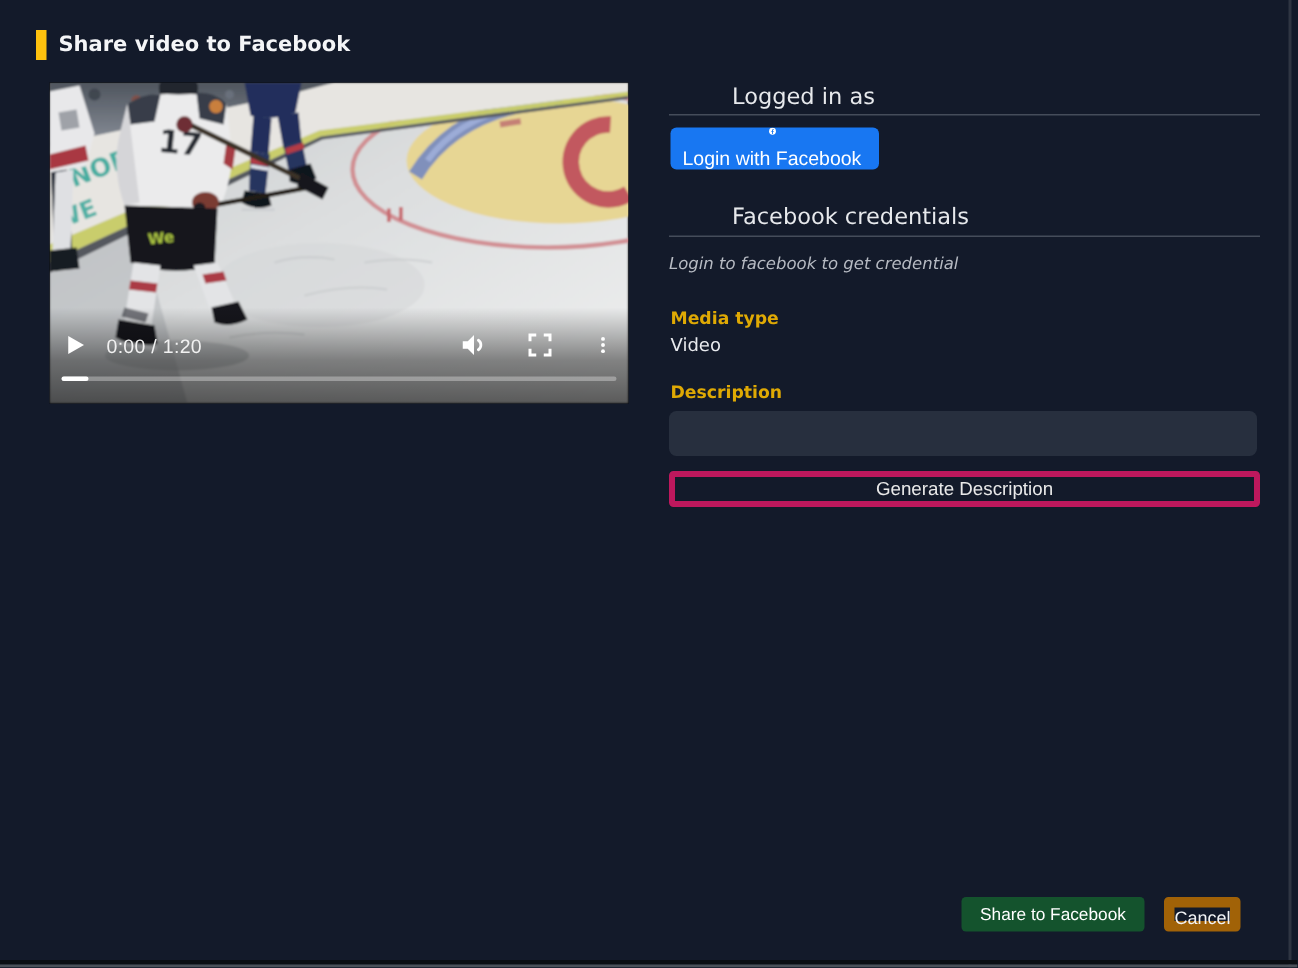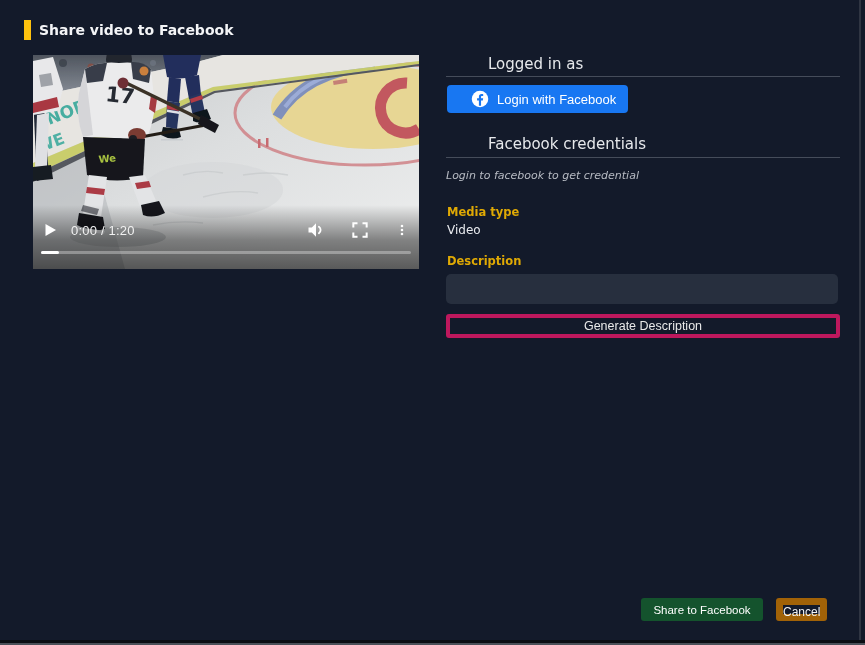--- a/index.html
+++ b/index.html
@@ -40,24 +40,24 @@
   .vid-played { width:18px; height:100%; background:#ffffff; border-radius:2px; }
 
   
   .section-heading { position:absolute; left:447px; font-size:15px; color:#e7e9ec; font-weight:400;margin-left:41px; }
   .divider { position:absolute; left:446px; width:394px; height:1px; background:#454c5a; }
   .hint-text { position:absolute; left:446px; top:169px; font-size:11px; font-style:italic; color:#b7bbc3; }
 
   .field-label { position:absolute; left:447px; font-size:11.5px; font-weight:600; color:#dfa904; }
   .field-value { position:absolute; left:447px; font-size:12px; color:#e8eaee; }
 
-  .fb-btn { position:absolute; left:447px; top:85px; height:28px; padding:0 12px 0 24px;
+  .fb-btn { position:absolute; left:447px; top:85px; height:28px; padding:0 12px 0 8px;
     display:inline-flex; align-items:center; gap:8px;
     background:#1877f2; border:none; border-radius:4px; cursor:pointer;
-    font-family:"Liberation Sans", sans-serif; font-size:13px; color:#ffffff; }
+    font-family:"Liberation Sans", sans-serif; font-size:13px; color:#ffffff;flex-direction:column; }
   .fb-logo { width:18px; height:18px; display:block; }
 
   .desc-input { position:absolute; left:446px; top:274px; width:392px; height:30px;
     background:#272f3e; border:none; border-radius:5px; resize:none; outline:none;
     color:#e8eaee; font-family:"Liberation Sans", sans-serif; font-size:12px; padding:6px 8px; }
 
   .generate-btn { position:absolute; left:446px; top:314px; width:394px; height:24px;
     background:transparent; border:4px solid #be185d; border-radius:3px; cursor:pointer;
     font-family:"Liberation Sans", sans-serif; font-size:12.5px; color:#e9e9e9; }
 

